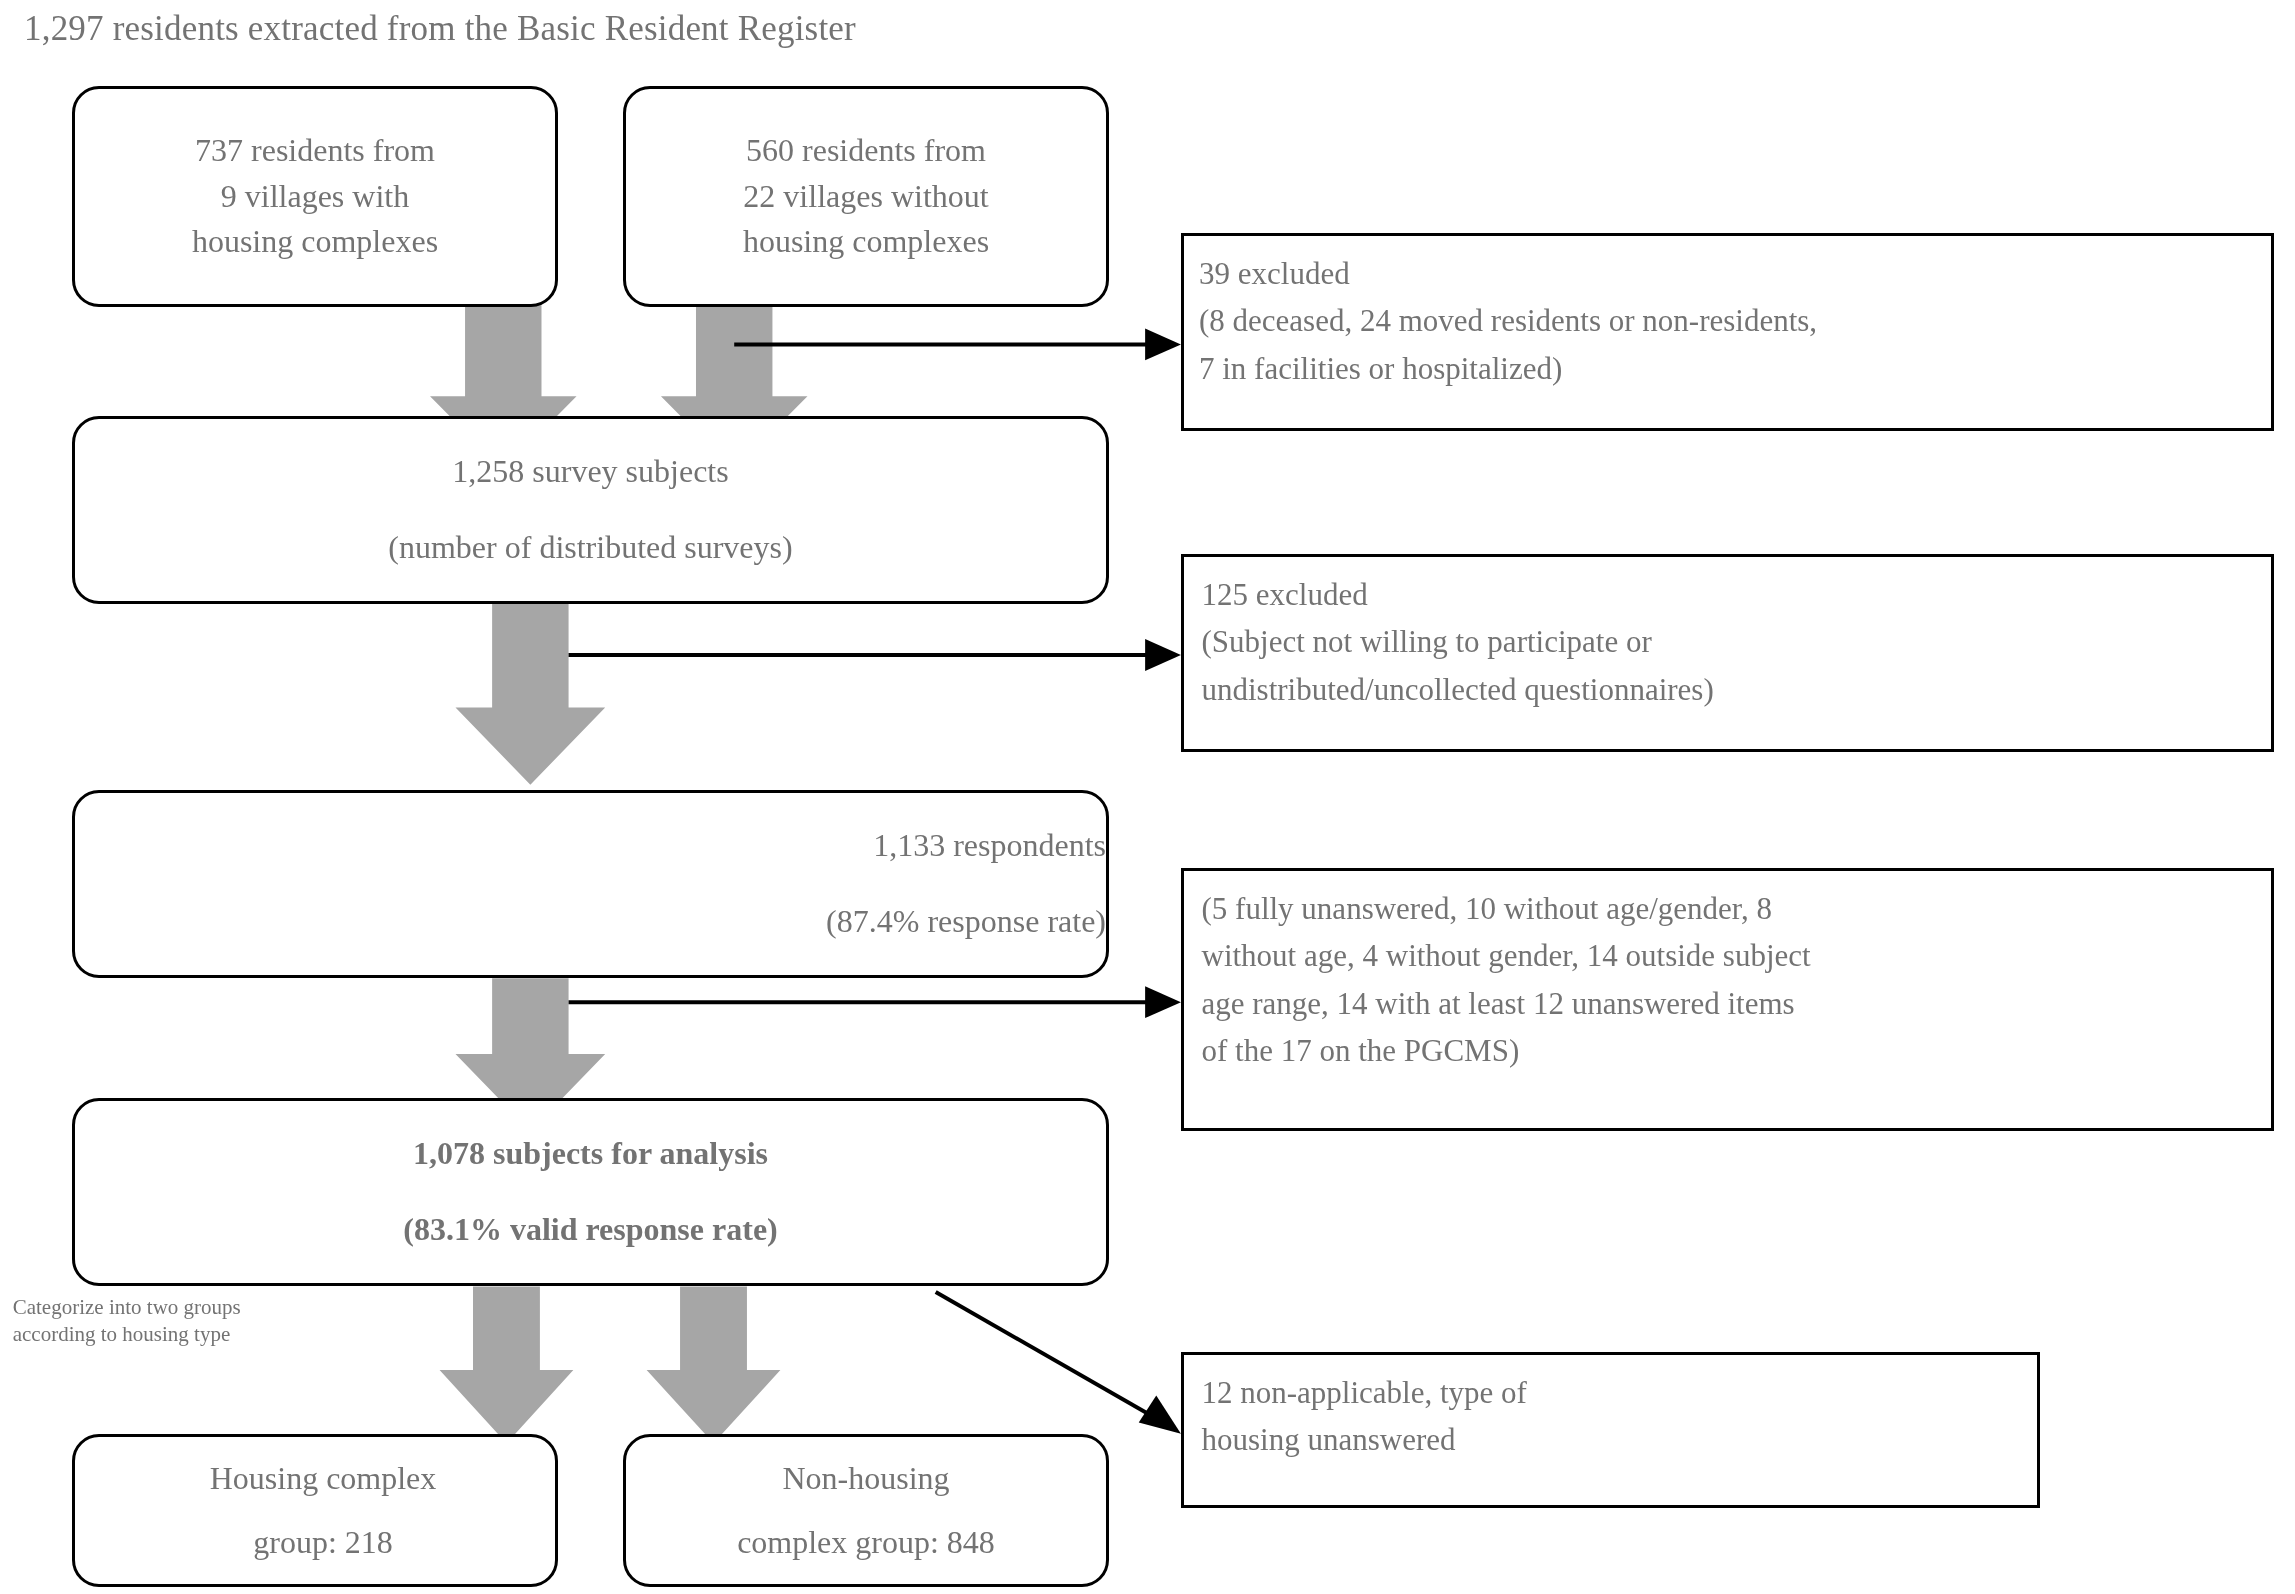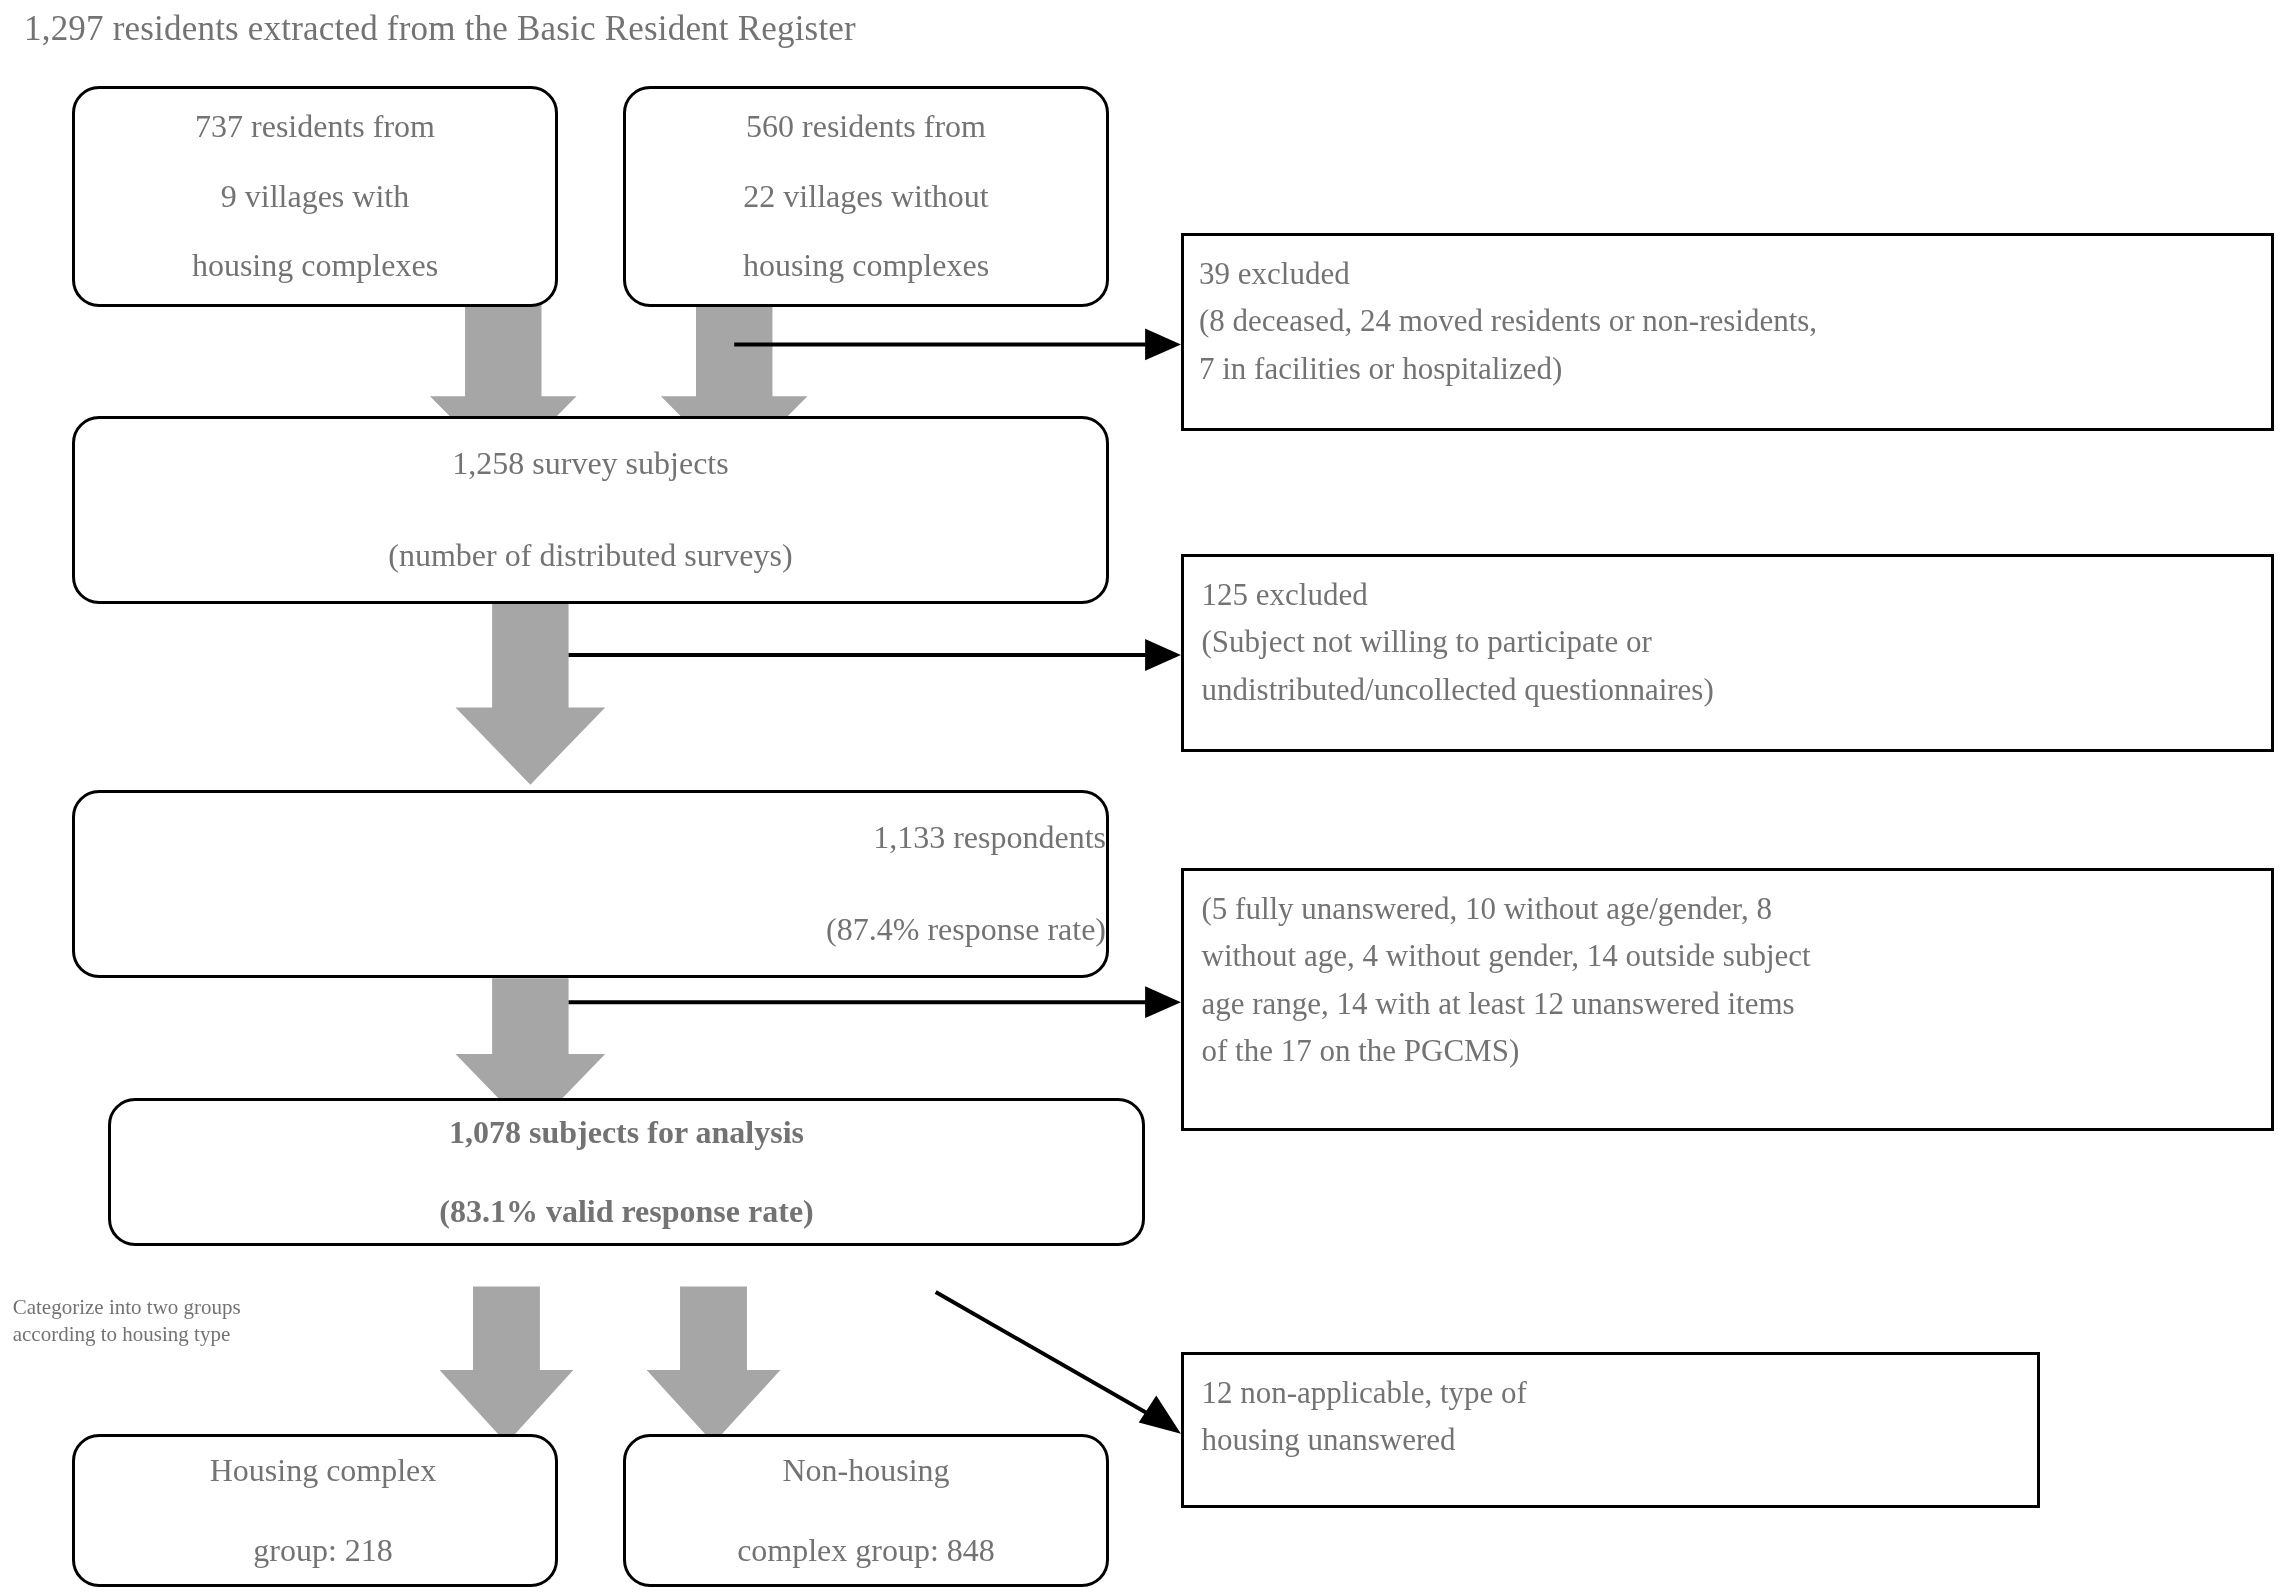--- a/index.html
+++ b/index.html
@@ -35,21 +35,20 @@
     border: 3.2px solid #000000;
     border-radius: 27px;
     background: #ffffff;
     display: flex;
     flex-direction: column;
     align-items: center;
     justify-content: center;
     text-align: center;
     font-size: 32px;
     line-height: 1.42;
-    gap: 24px;
   }
   .rbox .ln { display: block; white-space: nowrap; }
   .rbox.bold { font-weight: bold; }
 
   
   .sbox {
     position: absolute;
     box-sizing: border-box;
     border: 3.2px solid #000000;
     background: #ffffff;
@@ -152,21 +151,21 @@
   <div class="rbox" style="left:72px; top:416px; width:1037px; height:188px; justify-content:space-evenly;">
     <span class="ln">1,258 survey subjects</span>
     <span class="ln">(number of distributed surveys)</span>
   </div>
 
   <div class="rbox" style="left:72px; top:790px; width:1037px; height:188px; justify-content:space-evenly;align-items:flex-end;">
     <span class="ln">1,133 respondents</span>
     <span class="ln">(87.4% response rate)</span>
   </div>
 
-  <div class="rbox bold" style="left:72px; top:1098px; width:1037px; height:148px; justify-content:space-evenly;margin-left:36px;">
+  <div class="rbox bold" style="left:72px; top:1098px; width:1037px; height:188px; justify-content:space-evenly;">
     <span class="ln">1,078 subjects for analysis</span>
     <span class="ln">(83.1% valid response rate)</span>
   </div>
 
   <div class="rbox" style="left:72px; top:1434px; width:486px; height:153px; justify-content:space-evenly;padding-left:16px;">
     <span class="ln">Housing complex</span>
     <span class="ln">group: 218</span>
   </div>
 
   <div class="rbox" style="left:623px; top:1434px; width:486px; height:153px; justify-content:space-evenly;">

